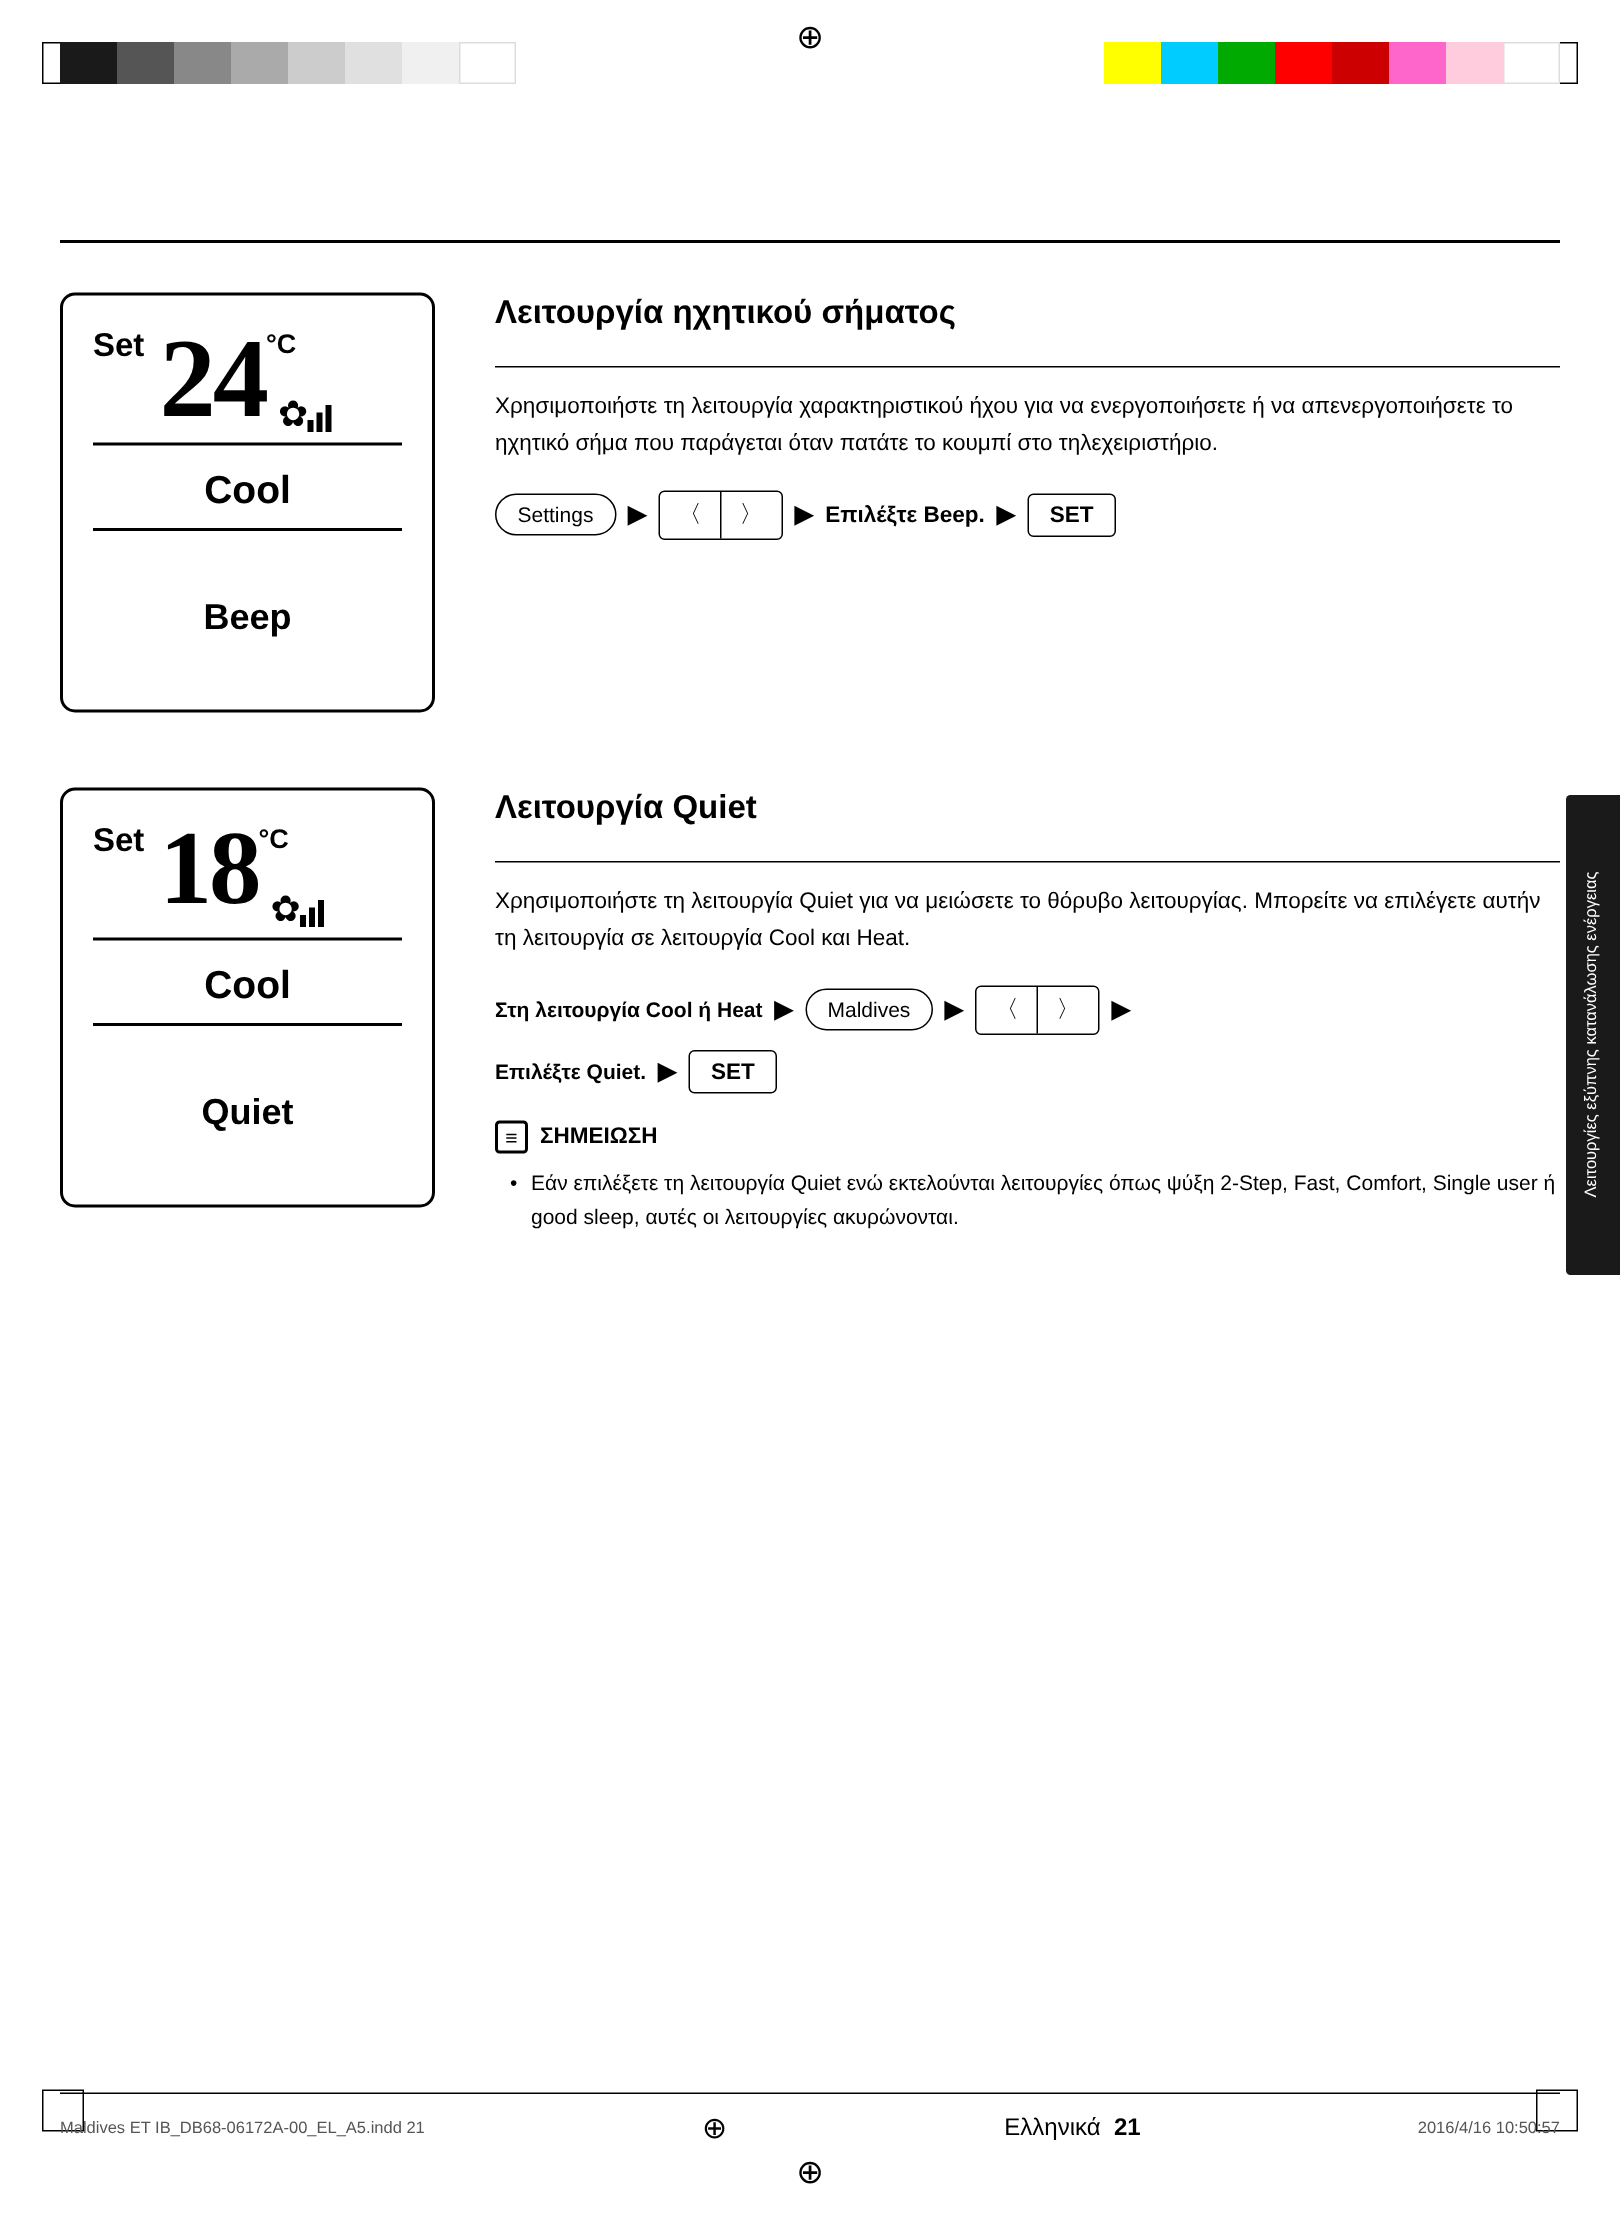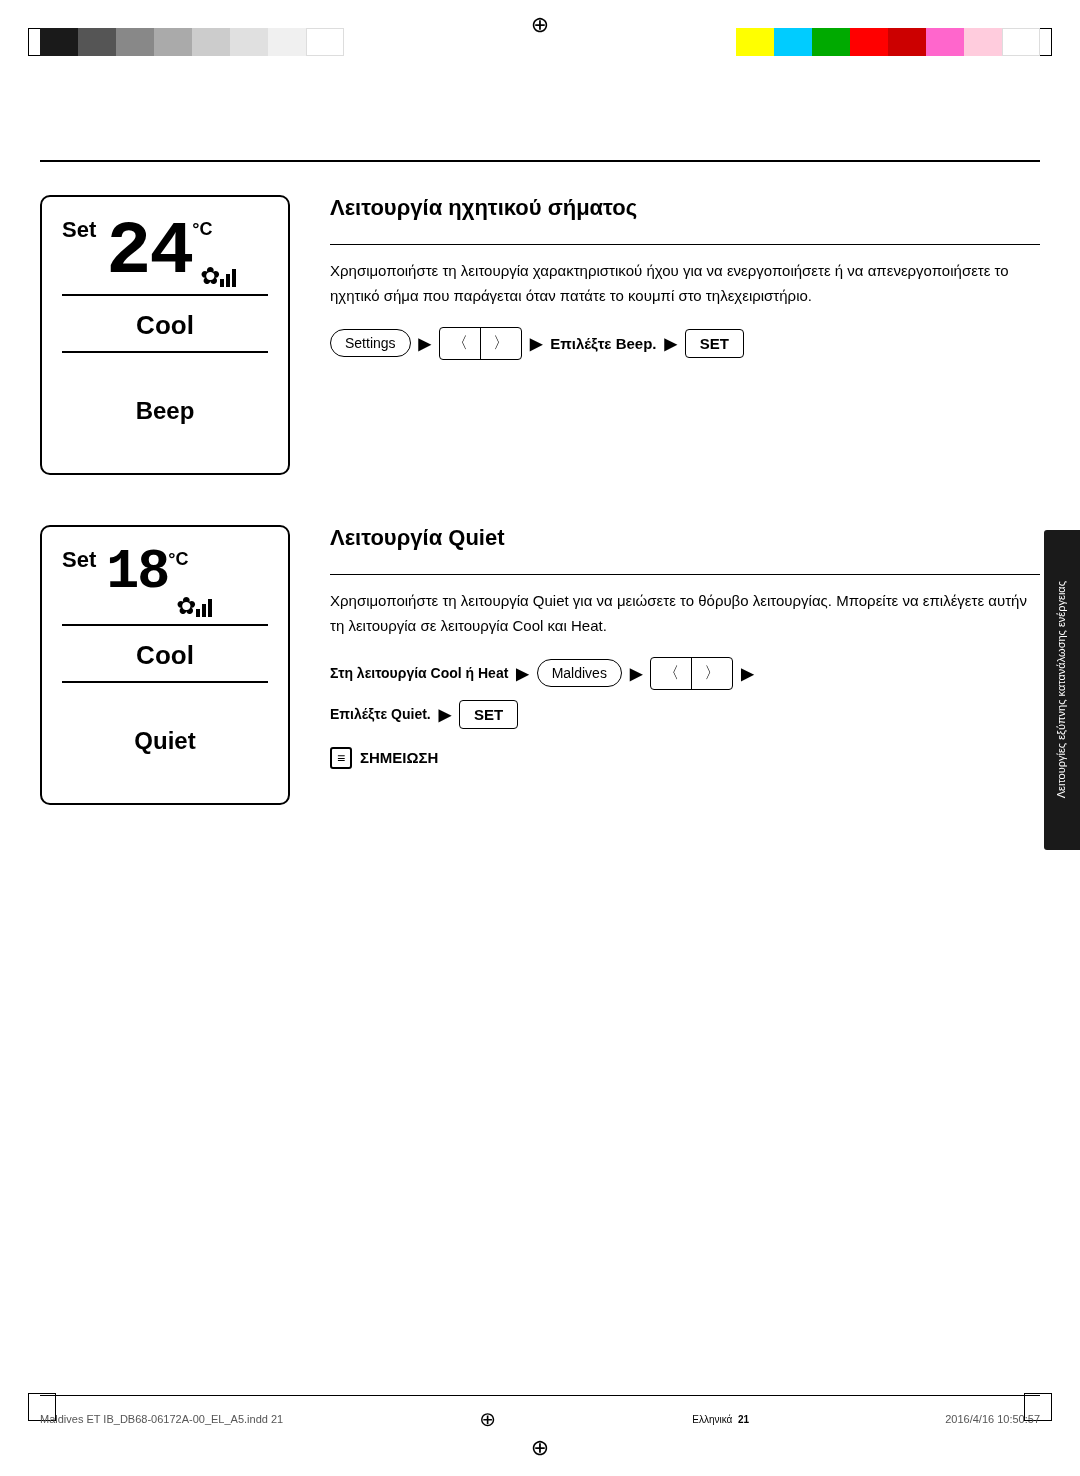--- a/index.html
+++ b/index.html
@@ -87,21 +87,21 @@
       font-size: 22px;
       font-weight: bold;
       margin-right: 10px;
       margin-top: 2px;
     }
 
     .lcd-temp {
       font-size: 72px;
       font-weight: bold;
       line-height: 1;
-      font-family: Liberation Mono, monospace;
+      font-family: Liberation Serif, serif;
       letter-spacing: -2px;
     }
 
     .lcd-divider {
       width: 100%;
       height: 2px;
       background: #000;
       margin: 4px 0;
     }
 
@@ -248,21 +248,21 @@
       font-size: 13px;
       color: #000;
     }
 
     .footer-filename {
       font-size: 11px;
       color: #555;
     }
 
     .footer-page {
-      font-size: 10px;
+      font-size: 16px;
     }
 
     .footer-timestamp {
       font-size: 11px;
       color: #555;
     }
 
     
     .side-tab {
       position: absolute;
@@ -434,21 +434,21 @@
       </div>
     </div>
   </div>
 
   <div class="section" style="margin-top: 10px;">
 
     <div class="lcd-box">
       <div class="lcd-set-and-temp">
         <div class="lcd-set-label">Set</div>
         <div class="temp-and-unit">
-          <div class="lcd-temp" style="font-size:55px;">18</div>
+          <div class="lcd-temp" style="font-size:70px;">18</div>
           <div style="display:flex;flex-direction:column;align-items:flex-start;margin-top:4px;">
             <span style="font-size:18px;font-weight:bold;">°C</span>
             <div class="fan-bars-wrapper">
               <span style="font-size:24px;">✿</span>
               <div class="bars-vertical">
                 <div class="bar-v" style="height:8px;"></div>
                 <div class="bar-v" style="height:13px;"></div>
                 <div class="bar-v" style="height:18px;"></div>
               </div>
             </div>
@@ -485,20 +485,21 @@
           <div class="btn-square">SET</div>
         </div>
       </div>
 
       <div class="note-section">
         <div class="note-header">
           <div class="note-icon">≡</div>
           <span>ΣΗΜΕΙΩΣΗ</span>
         </div>
         <ul class="note-list">
+          <li>Εάν επιλέξετε τη λειτουργία Quiet ενώ εκτελούνται λειτουργίες όπως ψύξη 2-Step, Fast, Comfort, Single user ή good sleep, αυτές οι λειτουργίες ακυρώνονται.</li>
         </ul>
       </div>
     </div>
   </div>
 
 </div>
 
 <div class="side-tab">
   <span class="side-tab-text">Λειτουργίες εξύπνης κατανάλωσης ενέργειας</span>
 </div>

